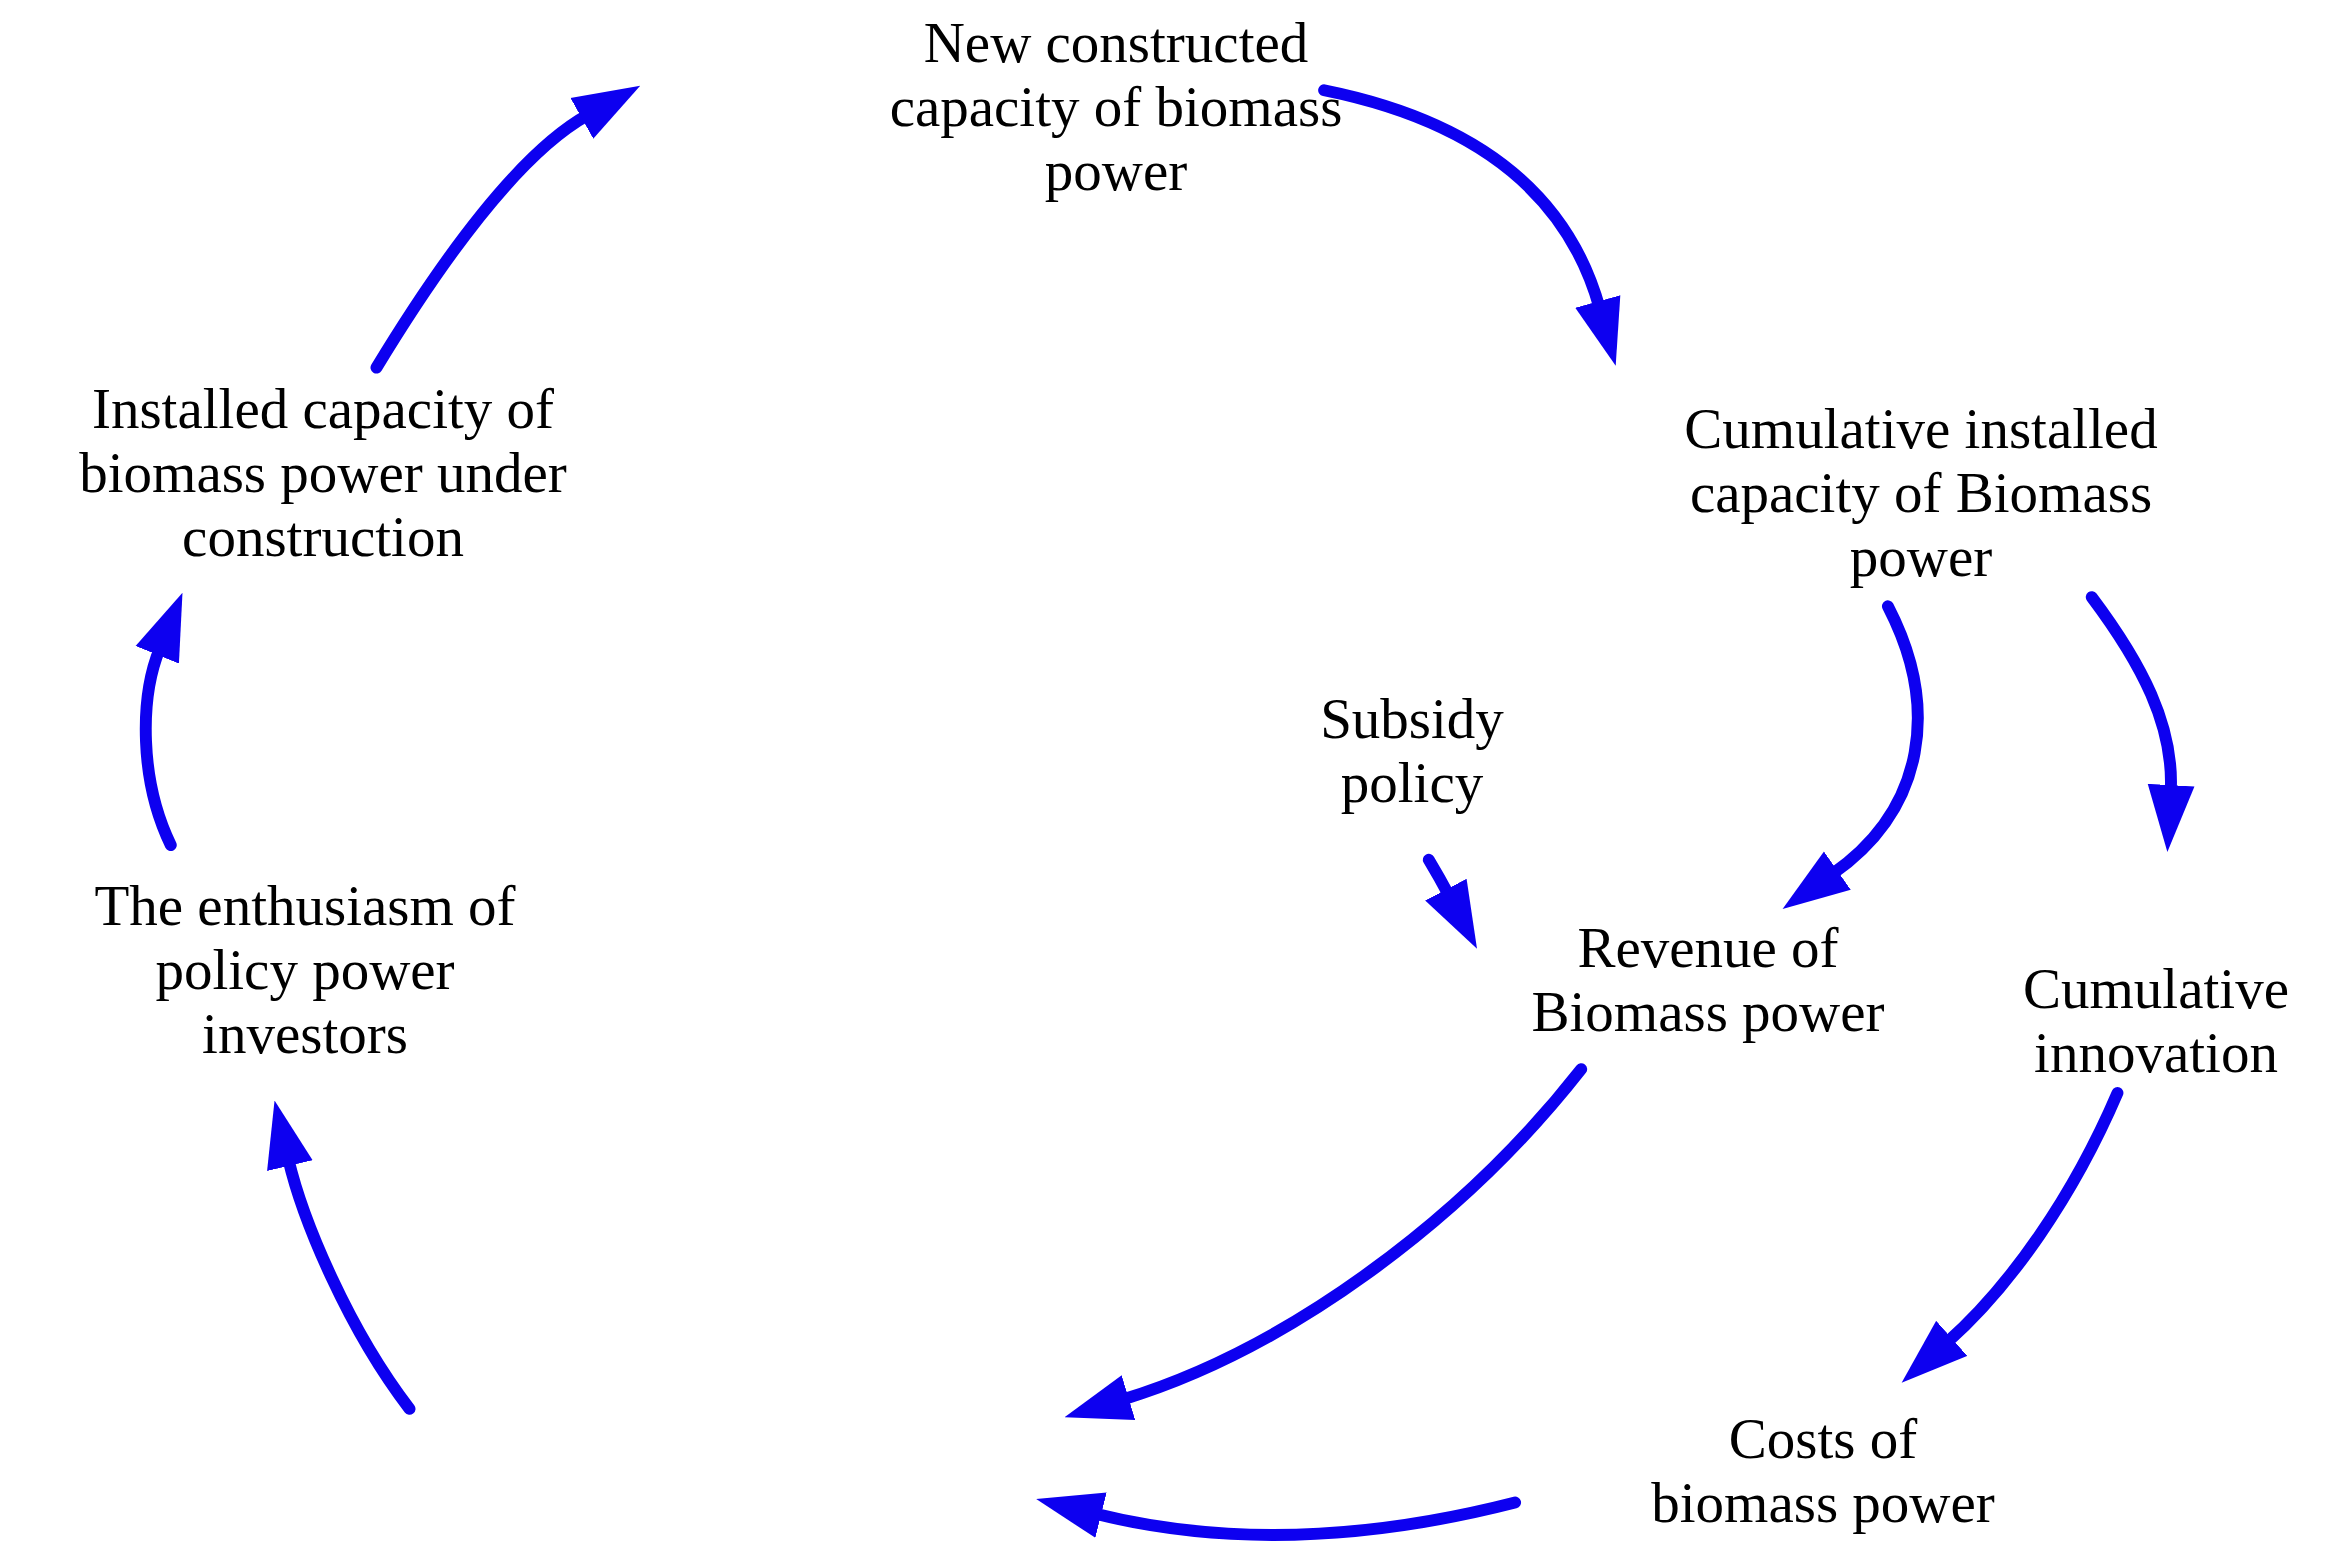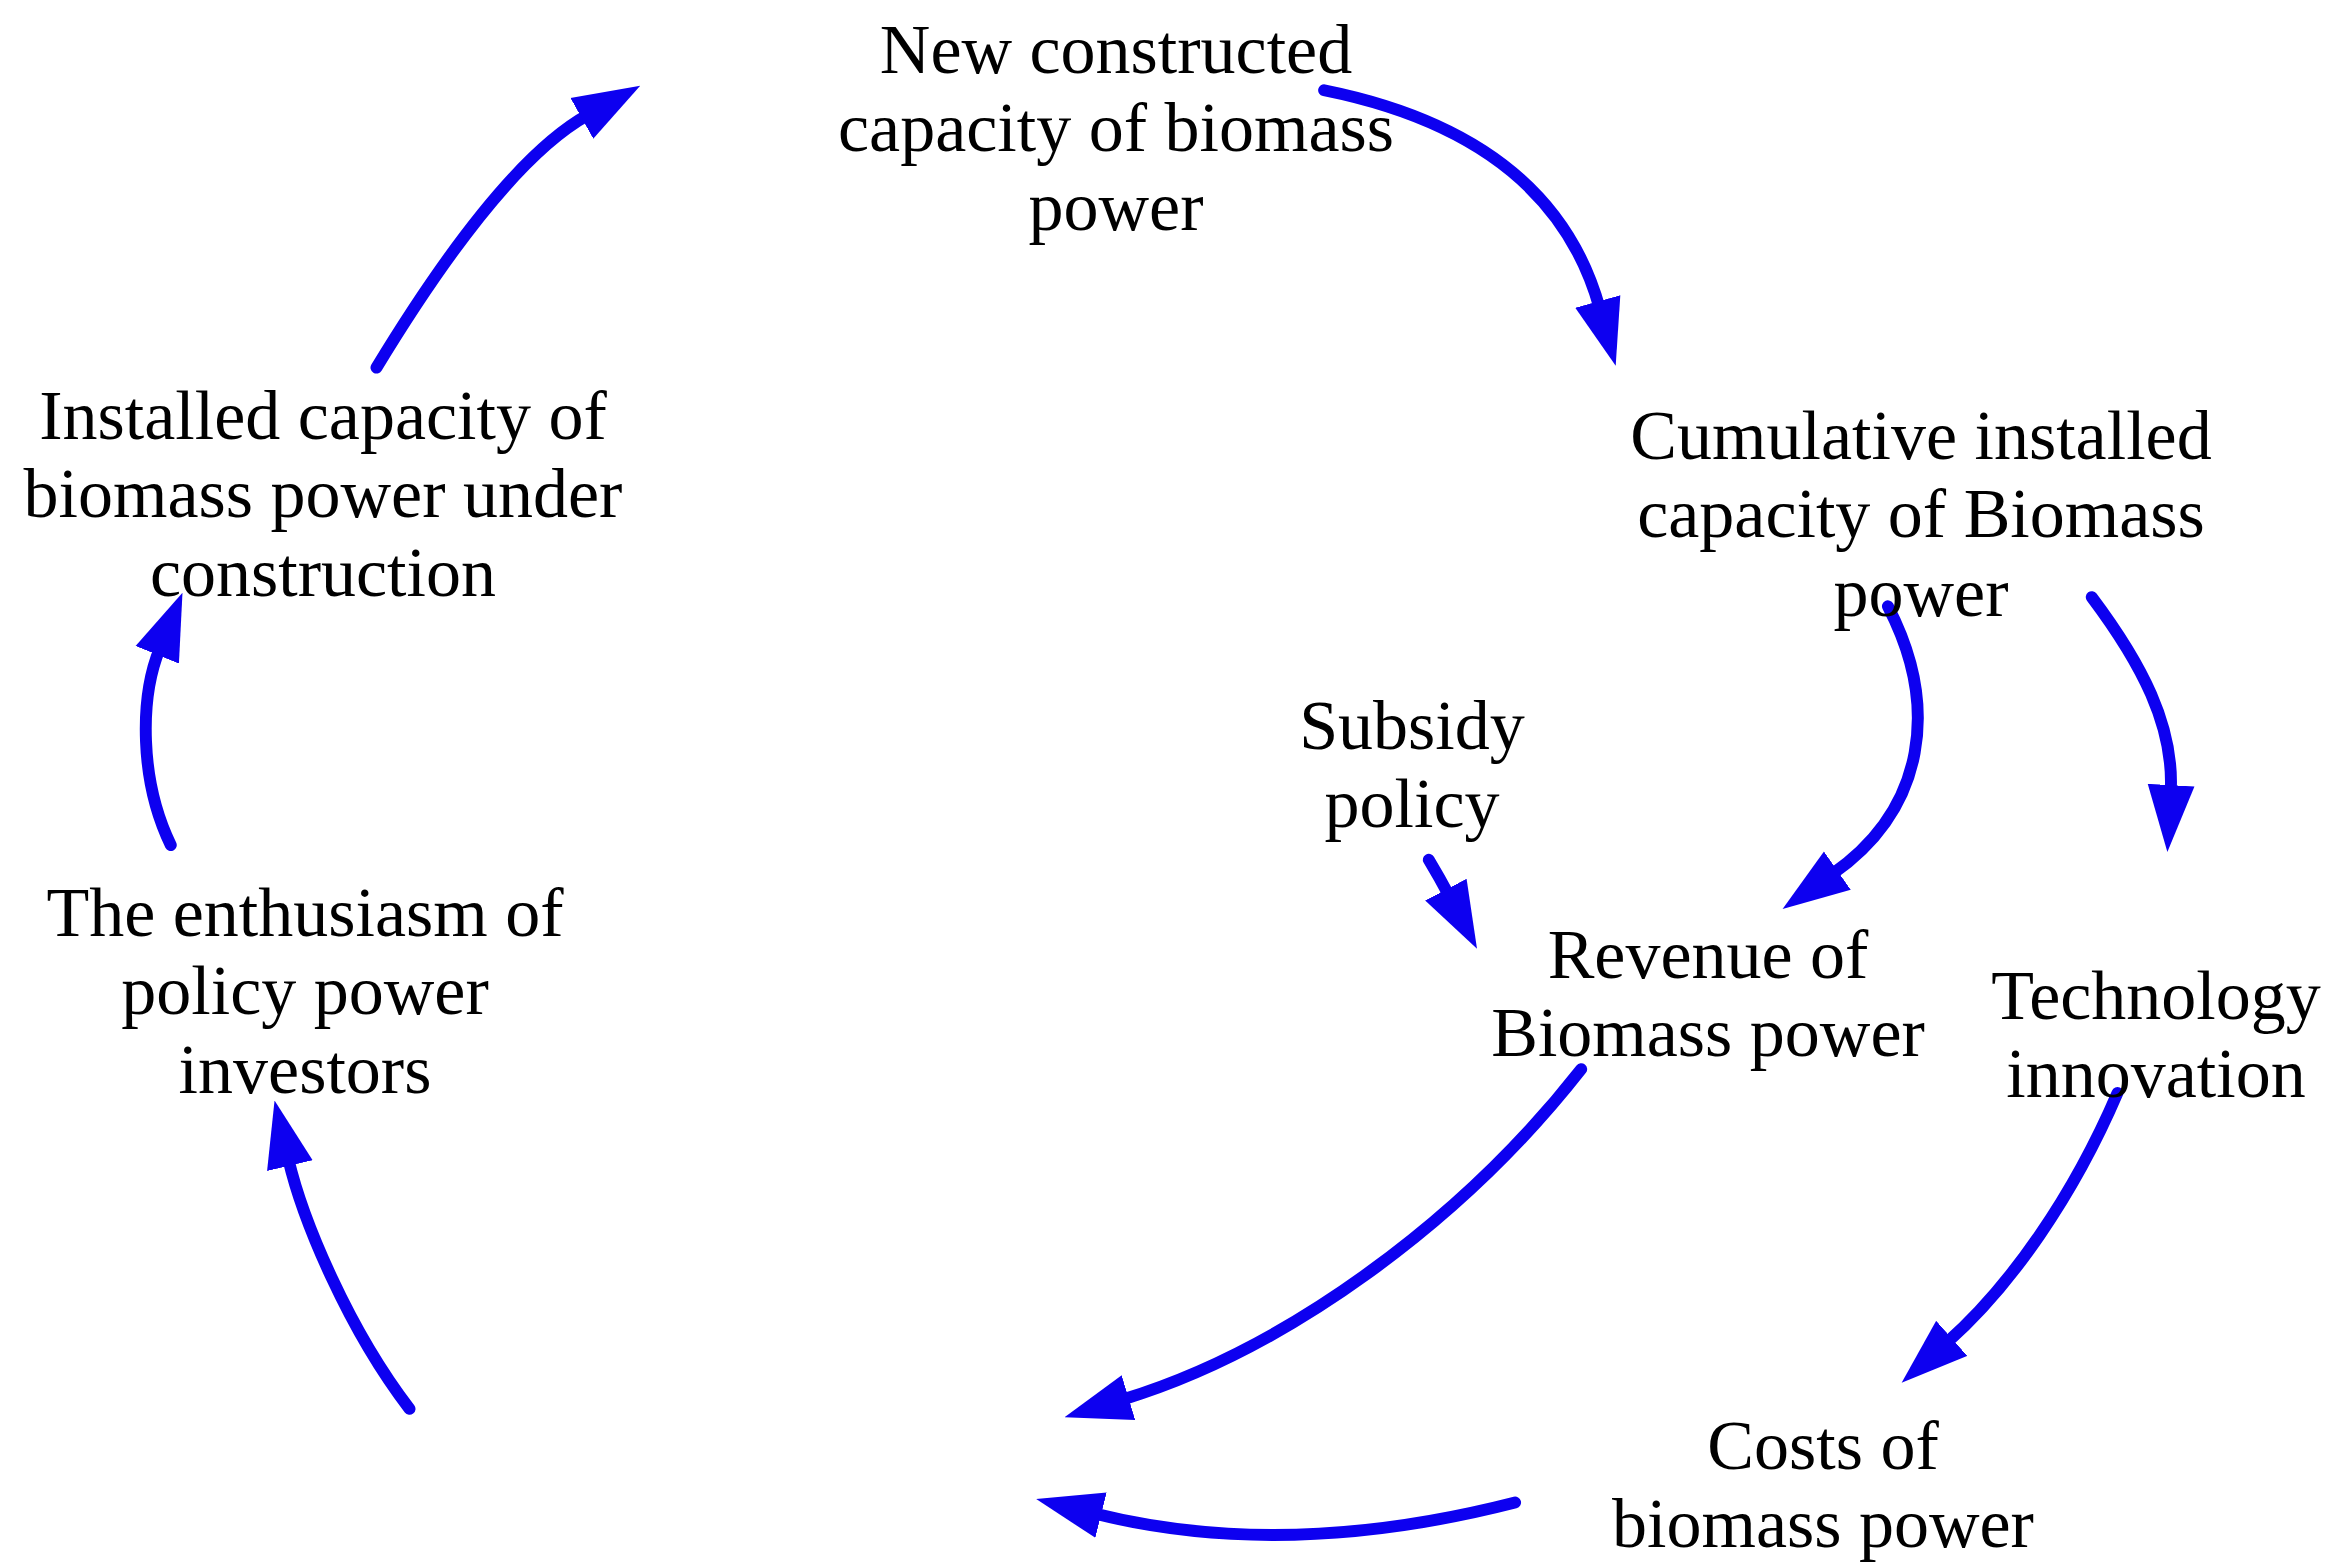--- a/index.html
+++ b/index.html
@@ -10,21 +10,21 @@
     background: #ffffff;
     overflow: hidden;
     font-family: "Liberation Serif", "DejaVu Serif", serif;
   }
   .node {
     position: absolute;
     transform: translateX(-50%);
     width: max-content;
     text-align: center;
     white-space: pre-line;
-    font-size: 70px;
+    font-size: 57px;
     line-height: 1.12;
     color: #000000;
     letter-spacing: 0px;
   }
   .edges-layer {
     position: absolute;
     left: 0; top: 0;
     width: 2336px;
     height: 1568px;
   }
@@ -74,21 +74,21 @@
   <div class="node" style="left:1403px; top:687px;margin-left:9px;">Subsidy
 policy</div>
 
   <div class="node" style="left:305px; top:874px;">The enthusiasm of
 policy power
 investors</div>
 
   <div class="node" style="left:1708px; top:916px;font-family:Liberation Serif, serif;">Revenue of
 Biomass power</div>
 
-  <div class="node" style="left:2156px; top:957px;">Technology
+  <div class="node" style="left:2156px; top:957px;">Cumulative
 innovation</div>
 
 
   <div class="node" style="left:1823px; top:1407px;">Costs of
 biomass power</div>
 
 </div>
 
 
 </body></html>

